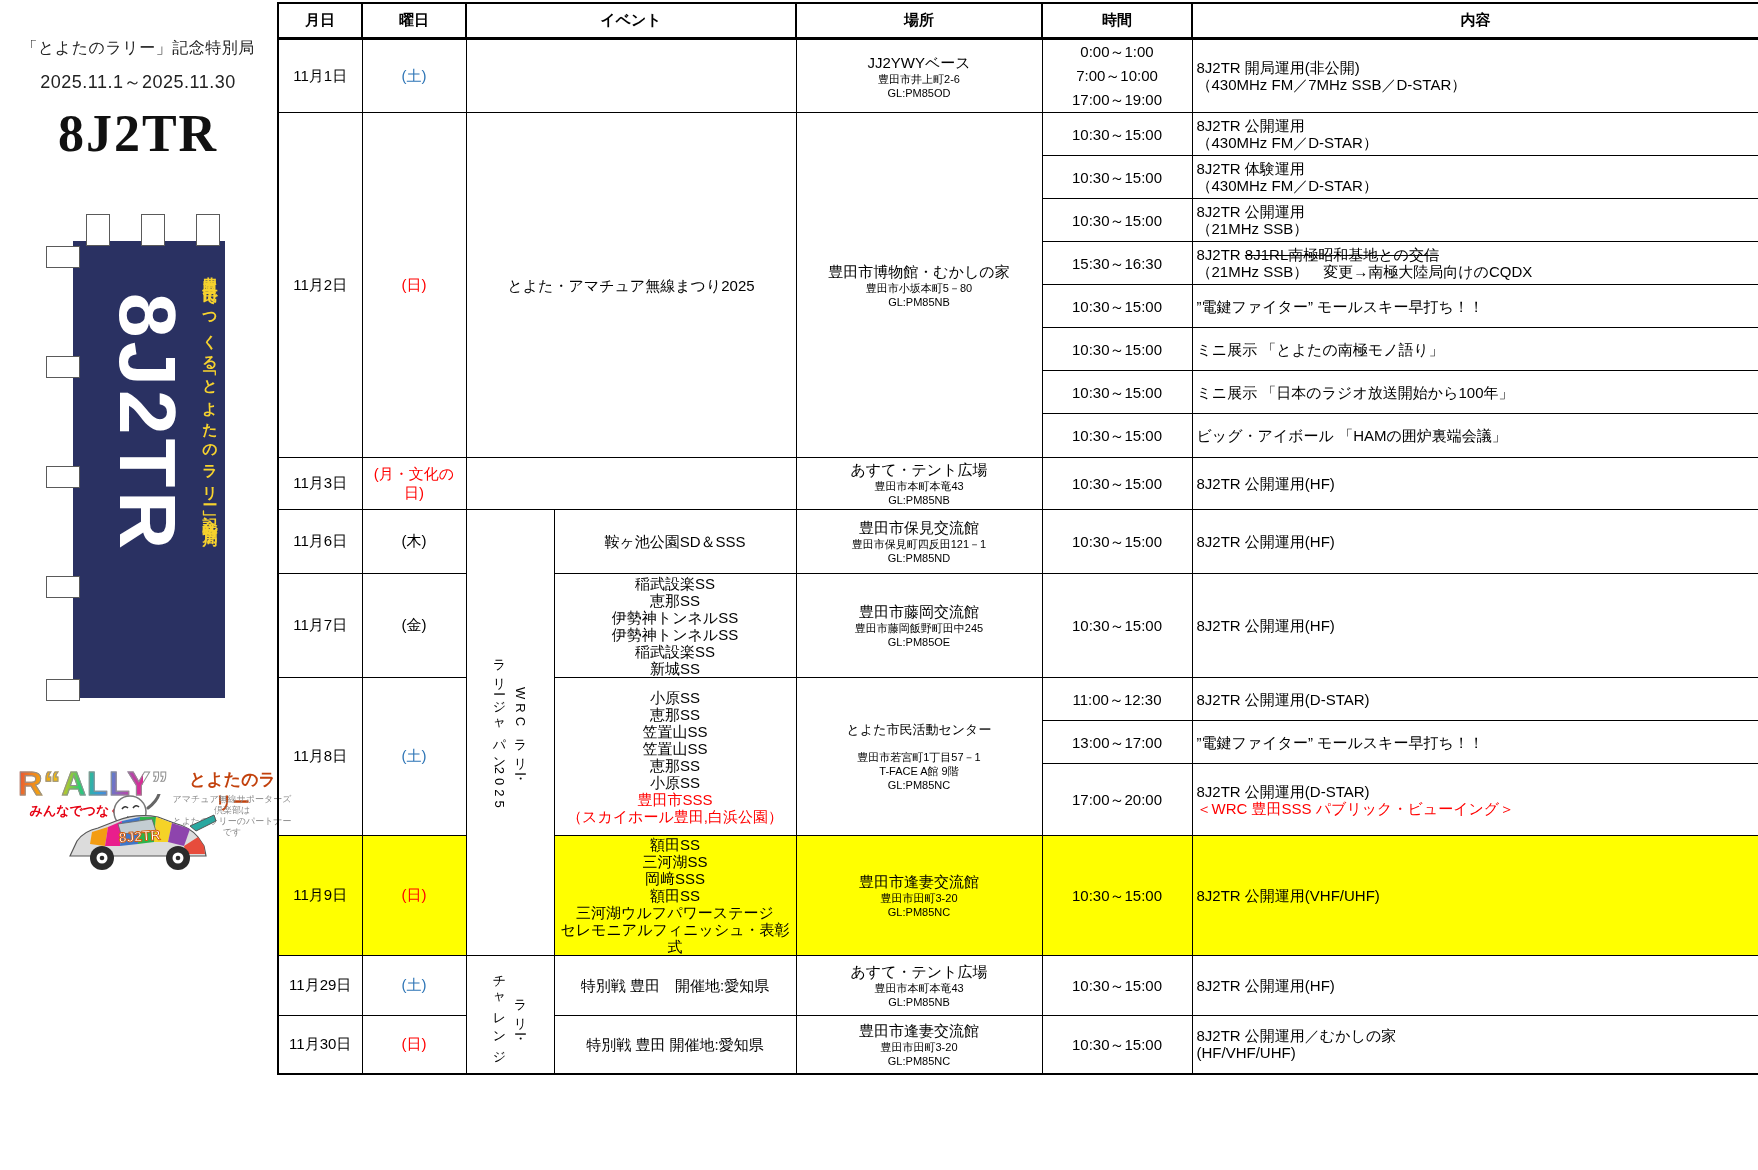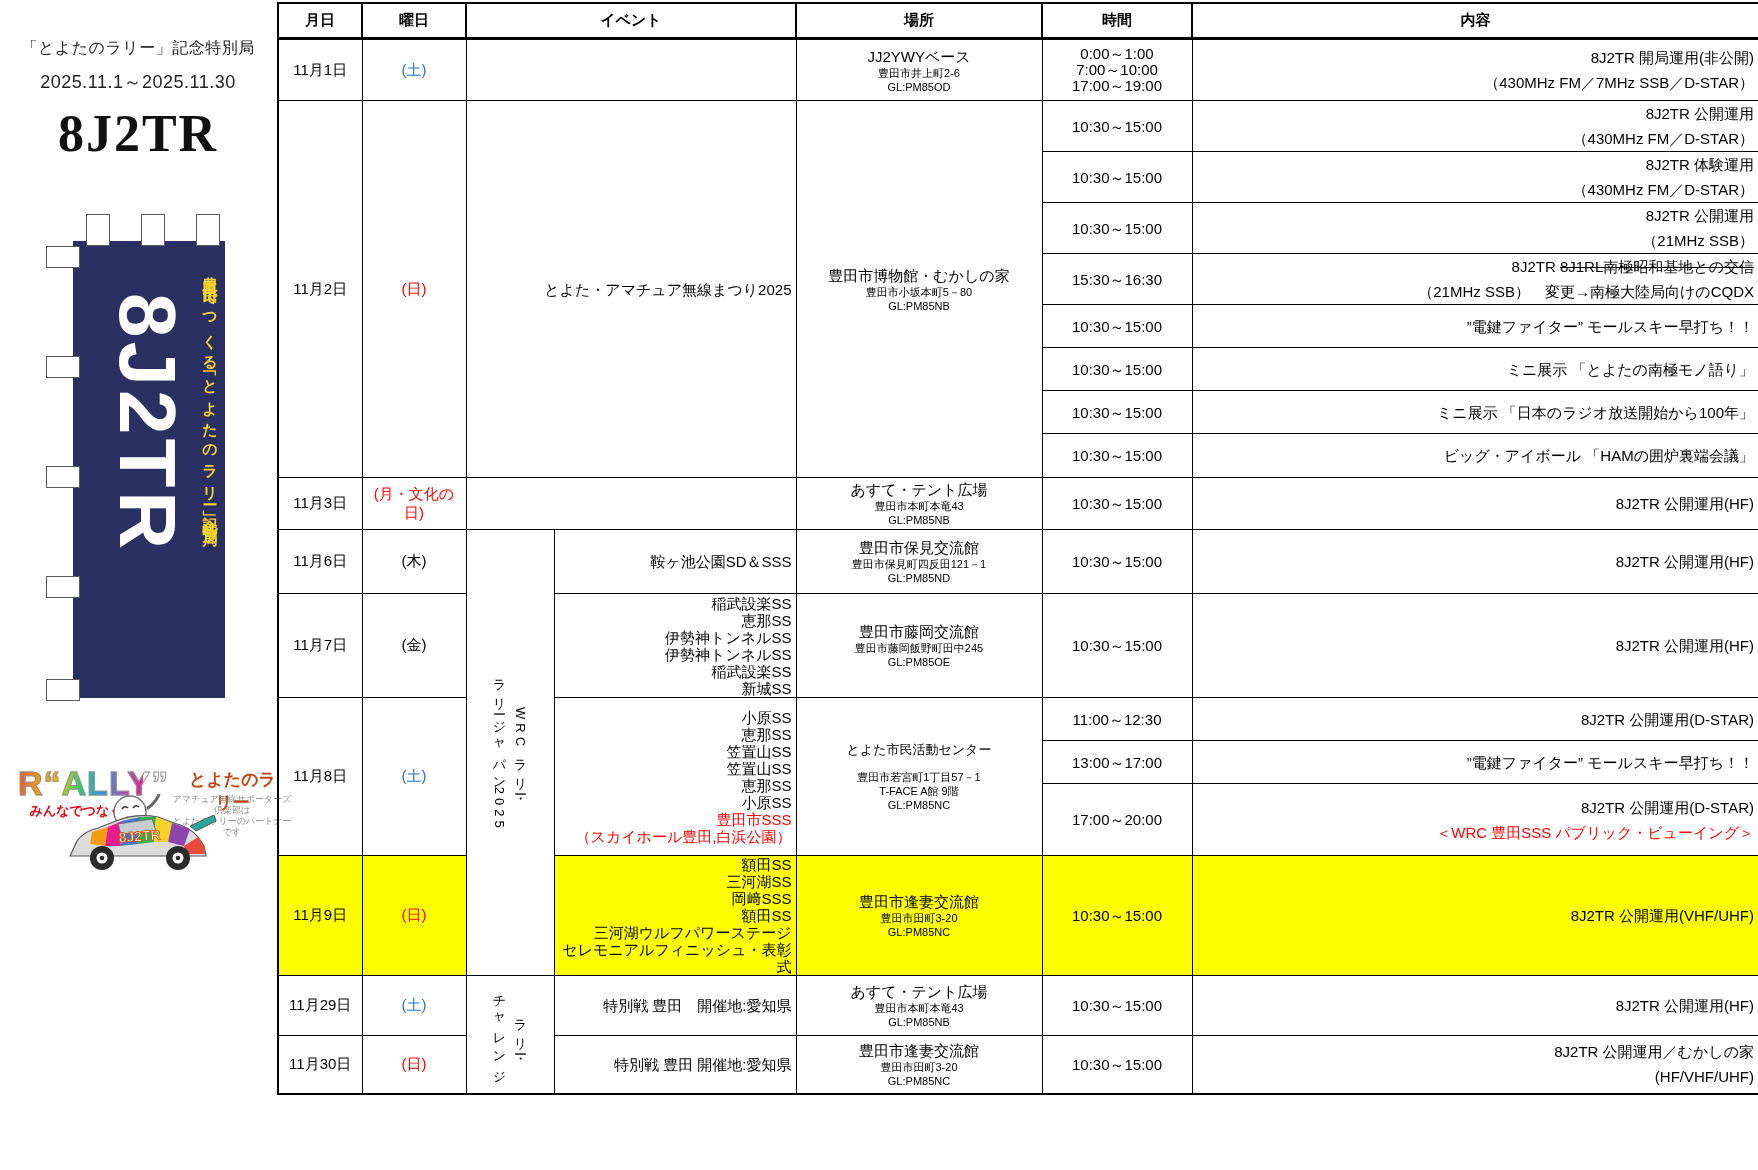--- a/index.html
+++ b/index.html
@@ -50,28 +50,28 @@
          width:1481px;}
   #sched th,#sched td{border:1px solid #000;padding:0 4px;overflow:hidden;}
   #sched th{font-weight:bold;font-size:15px;height:33px;border-bottom-width:3px;}
   #sched{border:2px solid #000;}
   #sched td{vertical-align:middle;font-size:15px;}
   tr.major td{border-top-width:2px;}
   td.c2,#sched th.c2{border-left-width:2px;}
   td.date,td.day{text-align:center;}
   td.day-sat{color:#2e75b6;}
   td.day-sun{color:#ff0000;}
-  td.ev{font-size:13px;line-height:17px;text-align:right;padding-left:8px;}
+  td.ev{font-size:13px;line-height:17px;text-align:center;padding-left:8px;}
   td.ev-main{font-size:14px;}
   td.place{text-align:center;}
   .pname{font-size:15px;line-height:19px;}
   .pname-sm{font-size:13px;line-height:17px;margin-bottom:12px;}
   .paddr{font-size:11px;line-height:14px;}
   td.time{text-align:center;font-size:16px;line-height:19px;}
-  td.content{text-align:right;padding-left:6px;line-height:25px;}
+  td.content{text-align:left;padding-left:6px;line-height:17px;}
   .red{color:#ff0000;}
   .strike{text-decoration:line-through;}
   .vcell{text-align:center;}
   .vtext{writing-mode:vertical-rl;text-orientation:mixed;display:inline-block;
          white-space:pre-line;font-size:13px;letter-spacing:4px;line-height:21px;}
   tr.hl td.ybg{background:#ffff00;}
 </style>
 </head>
 <body>
 
@@ -155,21 +155,21 @@
 
   <tr class="major" style="height:62px">
     <td class="date">11月1日</td>
     <td class="day day-sat c2">(土)</td>
     <td class="ev c2" colspan="2"></td>
     <td class="place c2">
       <div class="pname">JJ2YWYベース</div>
       <div class="paddr pre">豊田市井上町2-6
 GL:PM85OD</div>
     </td>
-    <td class="time c2 pre" style="font-size:15px;line-height:16px">0:00～1:00
+    <td class="time c2 pre" style="font-size:15px;line-height:24px">0:00～1:00
 7:00～10:00
 17:00～19:00</td>
     <td class="content c2 pre">8J2TR 開局運用(非公開)
  （430MHz FM／7MHz SSB／D-STAR）</td>
   </tr>
 
   <tr class="major" style="height:43px">
     <td class="date" rowspan="8">11月2日</td>
     <td class="day day-sun c2" rowspan="8">(日)</td>
     <td class="ev ev-main c2" colspan="2" rowspan="8">とよた・アマチュア無線まつり2025</td>

